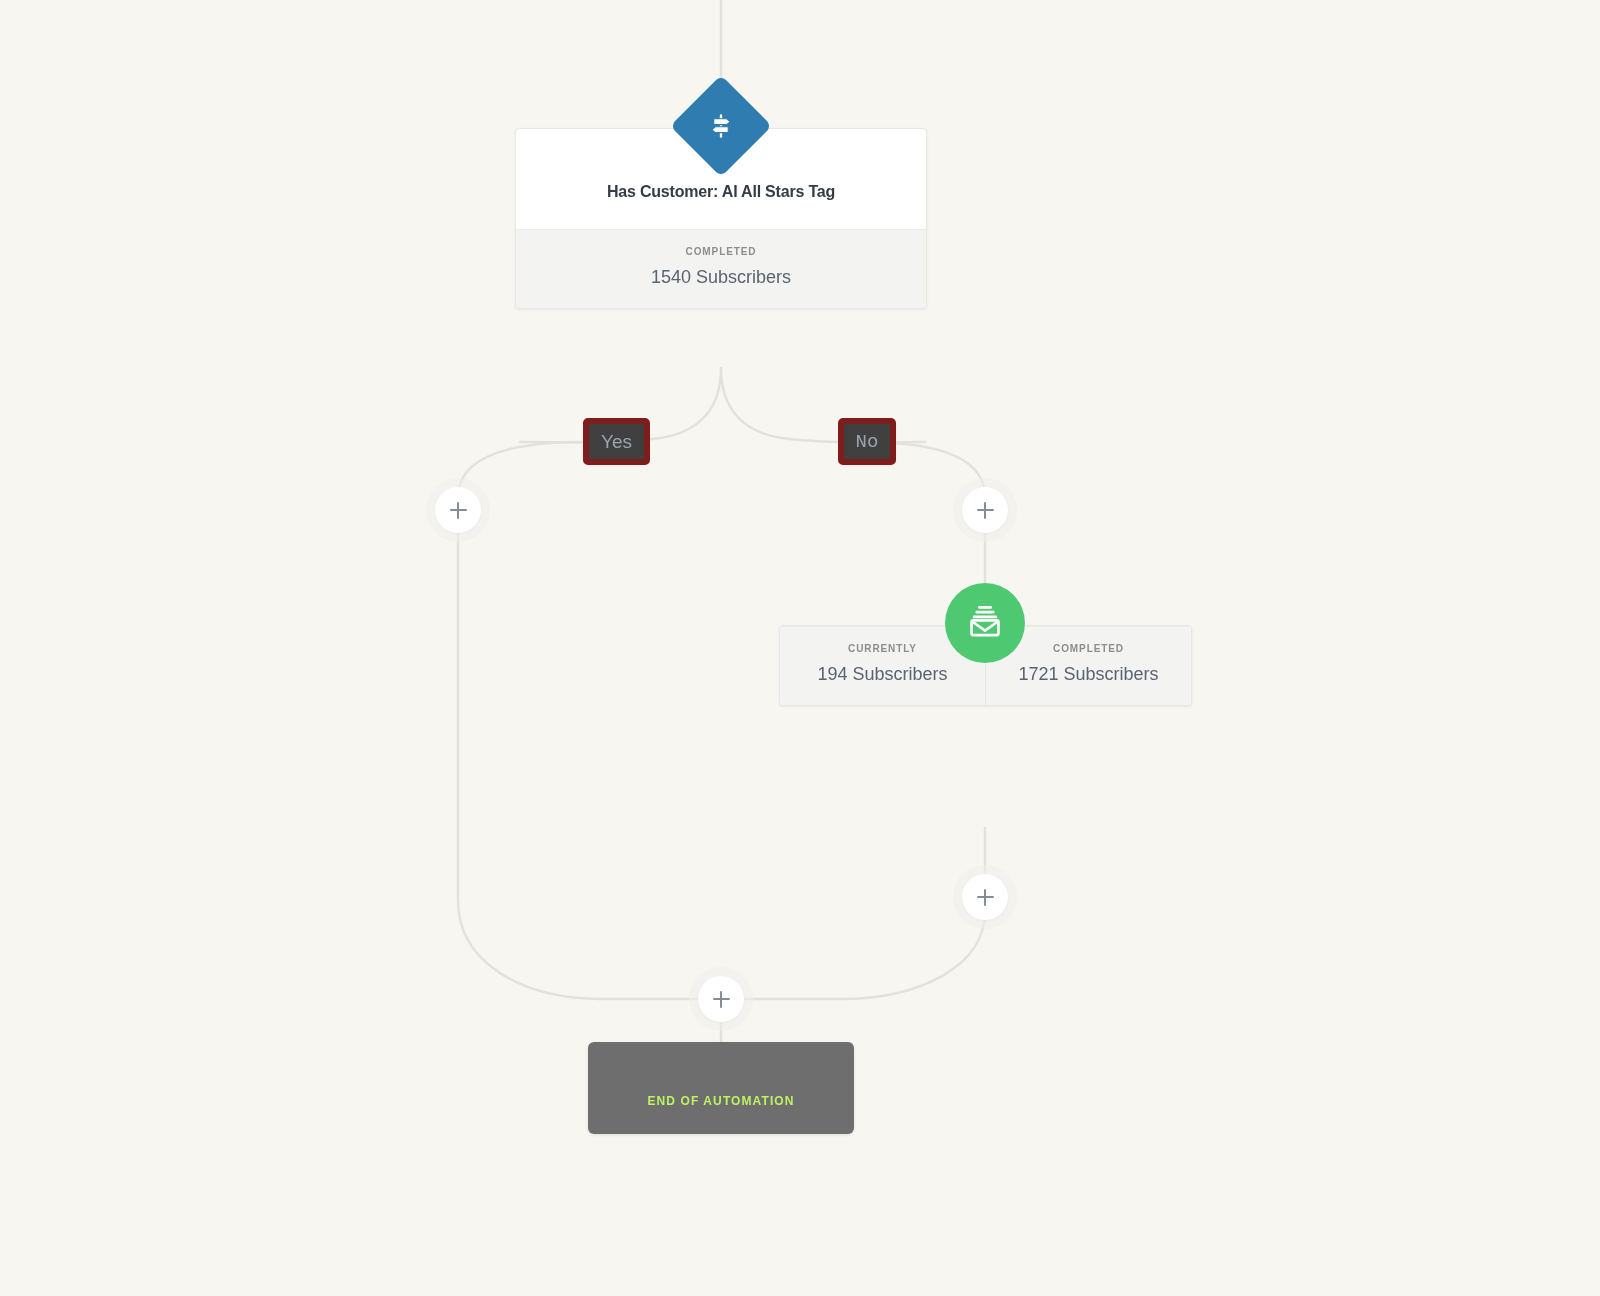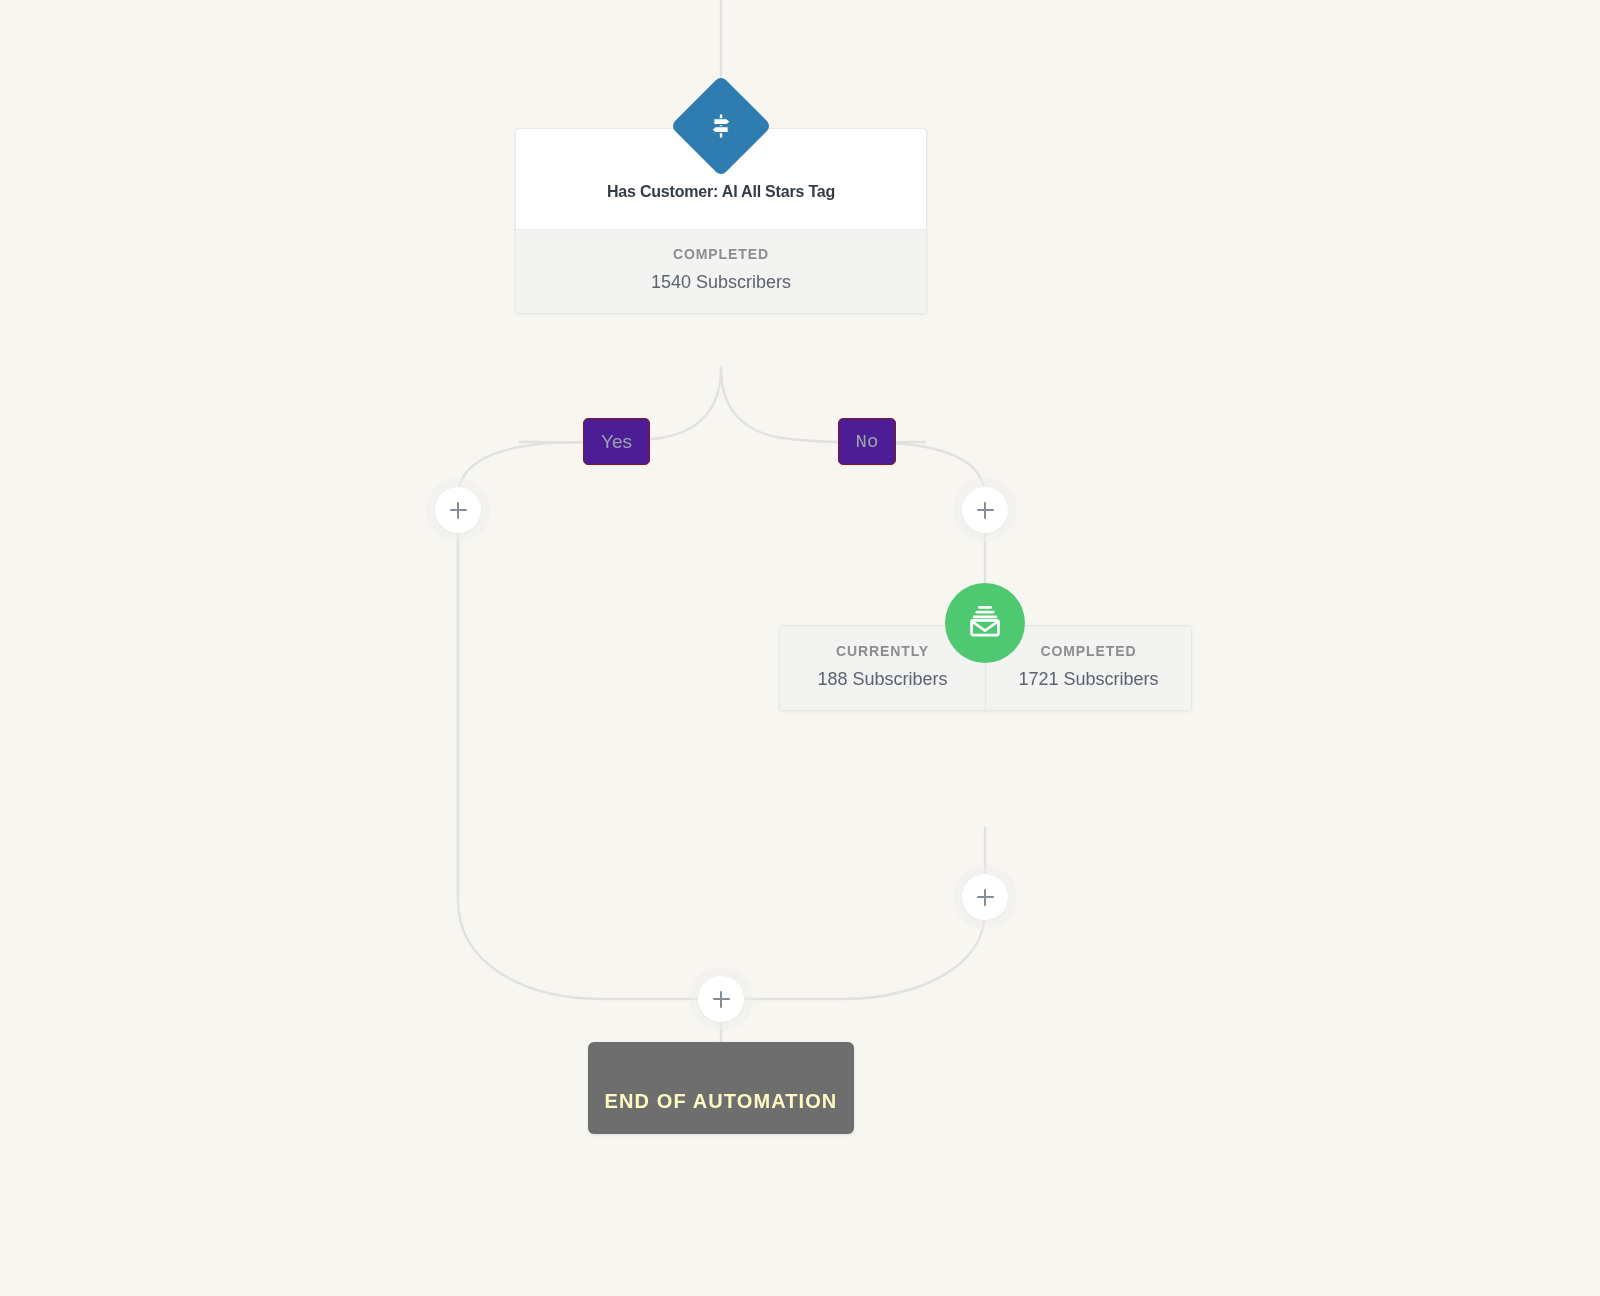--- a/index.html
+++ b/index.html
@@ -66,21 +66,21 @@
   .stat {
     flex: 1 1 0;
     text-align: center;
     padding: 16px 6px 20px 6px;
     box-sizing: border-box;
   }
   .stat + .stat {
     border-left: 1px solid #e6e6e4;
   }
   .stat-label {
-    font-size: 14px;
+    font-size: 10px;
     font-weight: bold;
     letter-spacing: 0.9px;
     color: #8d8d8d;
     text-transform: uppercase;
     margin-bottom: 10px;
   }
   .stat-value {
     font-size: 18px;
     color: #5a6470;
     font-weight: normal;
@@ -111,22 +111,22 @@
     border-radius: 50%;
     background: #4ec971;
     display: flex;
     align-items: center;
     justify-content: center;
   }
 
   
   .branch-label {
     position: absolute;
-    background: #4c1d95;
-    border: 1px solid #7f1d1d;
+    background: #404040;
+    border: 6px solid #7f1d1d;
     border-radius: 5px;
     box-shadow: 0 1px 2px rgba(60,60,60,0.05);
     font-size: 19px;
     color: #9aa4ae;
     display: flex;
     align-items: center;
     justify-content: center;
     box-sizing: border-box;
   }
 
@@ -162,22 +162,22 @@
   #end-node {
     position: absolute;
     background: #6e6e6e;
     border-radius: 6px;
     display: flex;
     align-items: center;
     justify-content: center;
     box-shadow: 0 1px 3px rgba(50,50,50,0.12);
   }
   #end-node .end-label {
-    color: #fef9c3;
-    font-size: 20px;
+    color: #bef264;
+    font-size: 12px;
     font-weight: bold;
     letter-spacing: 1.1px;
     text-transform: uppercase;
     margin-top: 26px;
   }
 </style>
 </head>
 <body>
 
 <div id="canvas">
@@ -248,21 +248,21 @@
 
   <div class="plus-btn" style="left:698px; top:976px;">
     <span class="bar-h"></span>
     <span class="bar-v"></span>
   </div>
 
   <div class="card" id="email-card" style="left:779px; top:625px; width:413px;">
     <div class="card-stats">
       <div class="stat">
         <div class="stat-label">CURRENTLY</div>
-        <div class="stat-value">188 Subscribers</div>
+        <div class="stat-value">194 Subscribers</div>
       </div>
       <div class="stat">
         <div class="stat-label">COMPLETED</div>
         <div class="stat-value">1721 Subscribers</div>
       </div>
     </div>
   </div>
 
   <div class="badge-circle" style="left:945px; top:583px;">
     <span>

